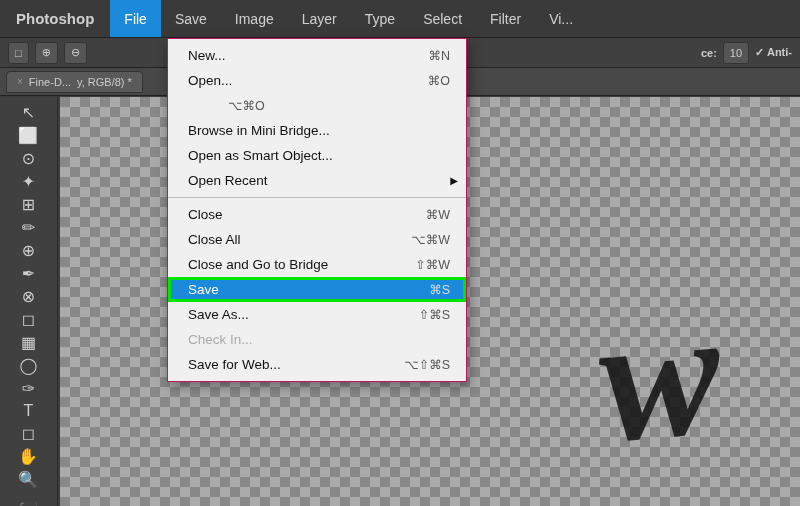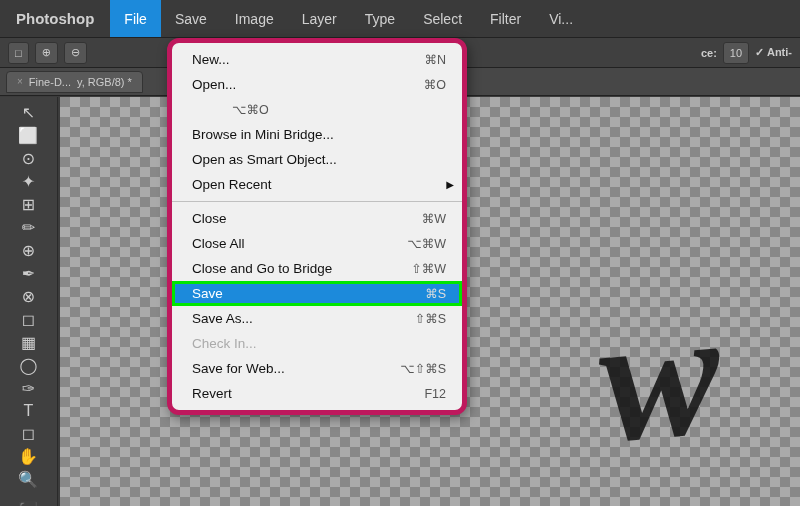--- a/index.html
+++ b/index.html
@@ -149,22 +149,22 @@
       border-radius: 3px;
       cursor: pointer;
     }
 
     
     .dropdown-menu {
       position: absolute;
       top: 38px;
       left: 167px;
       background: #f0f0f0;
-      border: 5px solid #be185d;
-      border-radius: 12px;
+      border: 1px solid #be185d;
+      border-radius: 0;
       box-shadow: 2px 4px 12px rgba(0,0,0,0.4);
       min-width: 300px;
       z-index: 999;
       padding: 4px 0;
     }
     .menu-item {
       display: flex;
       justify-content: space-between;
       align-items: center;
       padding: 5px 16px 5px 20px;
@@ -328,18 +328,14 @@
     <span class="shortcut">⇧⌘S</span>
   </div>
   <div class="menu-item disabled">
     <span>Check In...</span>
     <span class="shortcut"></span>
   </div>
   <div class="menu-item">
     <span>Save for Web...</span>
     <span class="shortcut">⌥⇧⌘S</span>
   </div>
-  <div class="menu-item">
-    <span>Revert</span>
-    <span class="shortcut">F12</span>
-  </div>
 
 </div>
 
 </body></html>

